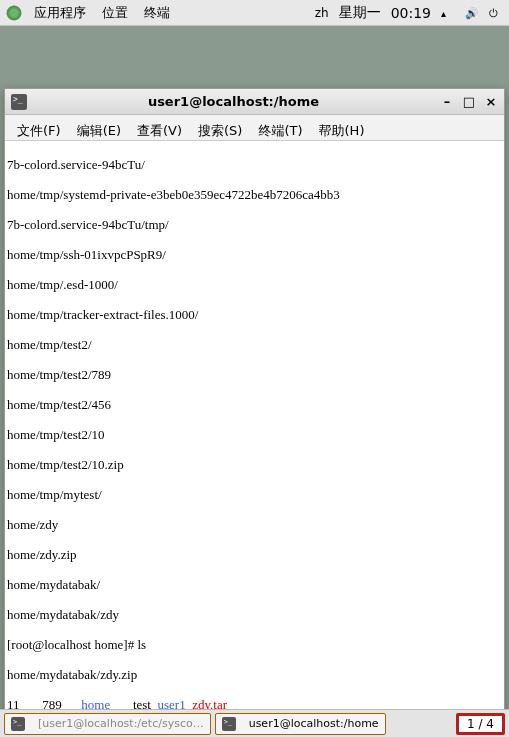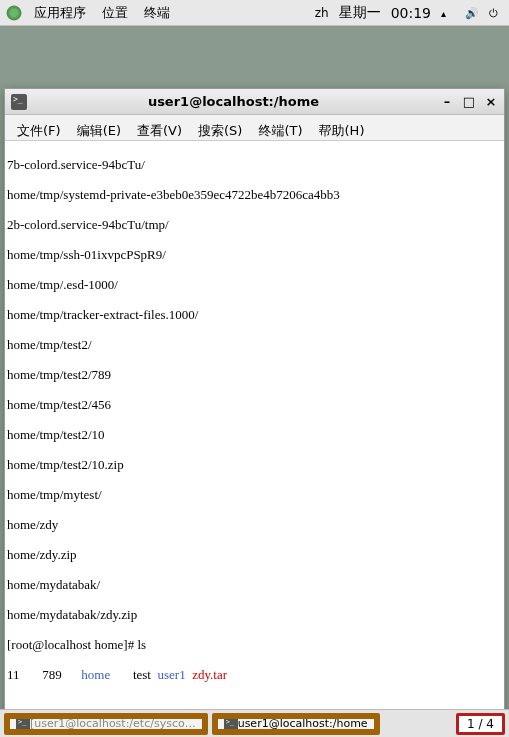--- a/index.html
+++ b/index.html
@@ -89,27 +89,27 @@
   background: #e4e4e4;
   border-top: 1px solid #bbb;
   display: flex;
   align-items: center;
   padding: 0 4px;
   gap: 4px;
 }
 .task-button {
   height: 22px;
   background: #f4f4f4;
-  border: 6px solid #a16207;
+  border: 1px solid #a16207;
   border-radius: 2px;
   display: flex;
   align-items: center;
   padding: 0 6px;
   font-size: 11px;
-  gap: 0;
+  gap: 13px;
   cursor: pointer;
   max-width: 220px;
   overflow: hidden;
   white-space: nowrap;
 }
 .task-button.inactive { color: #888; }
 .task-button .tb-icon { width: 14px; height: 14px; background: #555; border-radius: 2px; position: relative; flex-shrink: 0; }
 .task-button .tb-icon::after { content: ">_"; color: #eee; font-size: 7px; position: absolute; top: 1px; left: 2px; font-family: monospace; }
 .workspace-switcher {
   margin-left: auto;
@@ -158,35 +158,36 @@
       <div class="menu-item">文件(F)</div>
       <div class="menu-item">编辑(E)</div>
       <div class="menu-item">查看(V)</div>
       <div class="menu-item">搜索(S)</div>
       <div class="menu-item">终端(T)</div>
       <div class="menu-item">帮助(H)</div>
     </div>
     <div class="terminal">
 <div class="term-line">7b-colord.service-94bcTu/</div>
 <div class="term-line">home/tmp/systemd-private-e3beb0e359ec4722be4b7206ca4bb3</div>
-<div class="term-line">2b-colord.service-94bcTu/tmp/</div>
+<div class="term-line">7b-colord.service-94bcTu/tmp/</div>
 <div class="term-line">home/tmp/ssh-01ixvpcPSpR9/</div>
 <div class="term-line">home/tmp/.esd-1000/</div>
 <div class="term-line">home/tmp/tracker-extract-files.1000/</div>
 <div class="term-line">home/tmp/test2/</div>
 <div class="term-line">home/tmp/test2/789</div>
 <div class="term-line">home/tmp/test2/456</div>
 <div class="term-line">home/tmp/test2/10</div>
 <div class="term-line">home/tmp/test2/10.zip</div>
 <div class="term-line">home/tmp/mytest/</div>
 <div class="term-line">home/zdy</div>
 <div class="term-line">home/zdy.zip</div>
 <div class="term-line">home/mydatabak/</div>
+<div class="term-line">home/mydatabak/zdy</div>
+<div class="term-line">[root@localhost home]# ls</div>
 <div class="term-line">home/mydatabak/zdy.zip</div>
-<div class="term-line">[root@localhost home]# ls</div>
 <div class="term-line"><span>11</span>       <span>789</span>      <span class="c-blue">home</span>       <span>test</span>  <span class="c-blue">user1</span>  <span class="c-red">zdy.tar</span></div>
 
 
 
 
     </div>
   </div>
 </div>
 
 <div class="taskbar">

